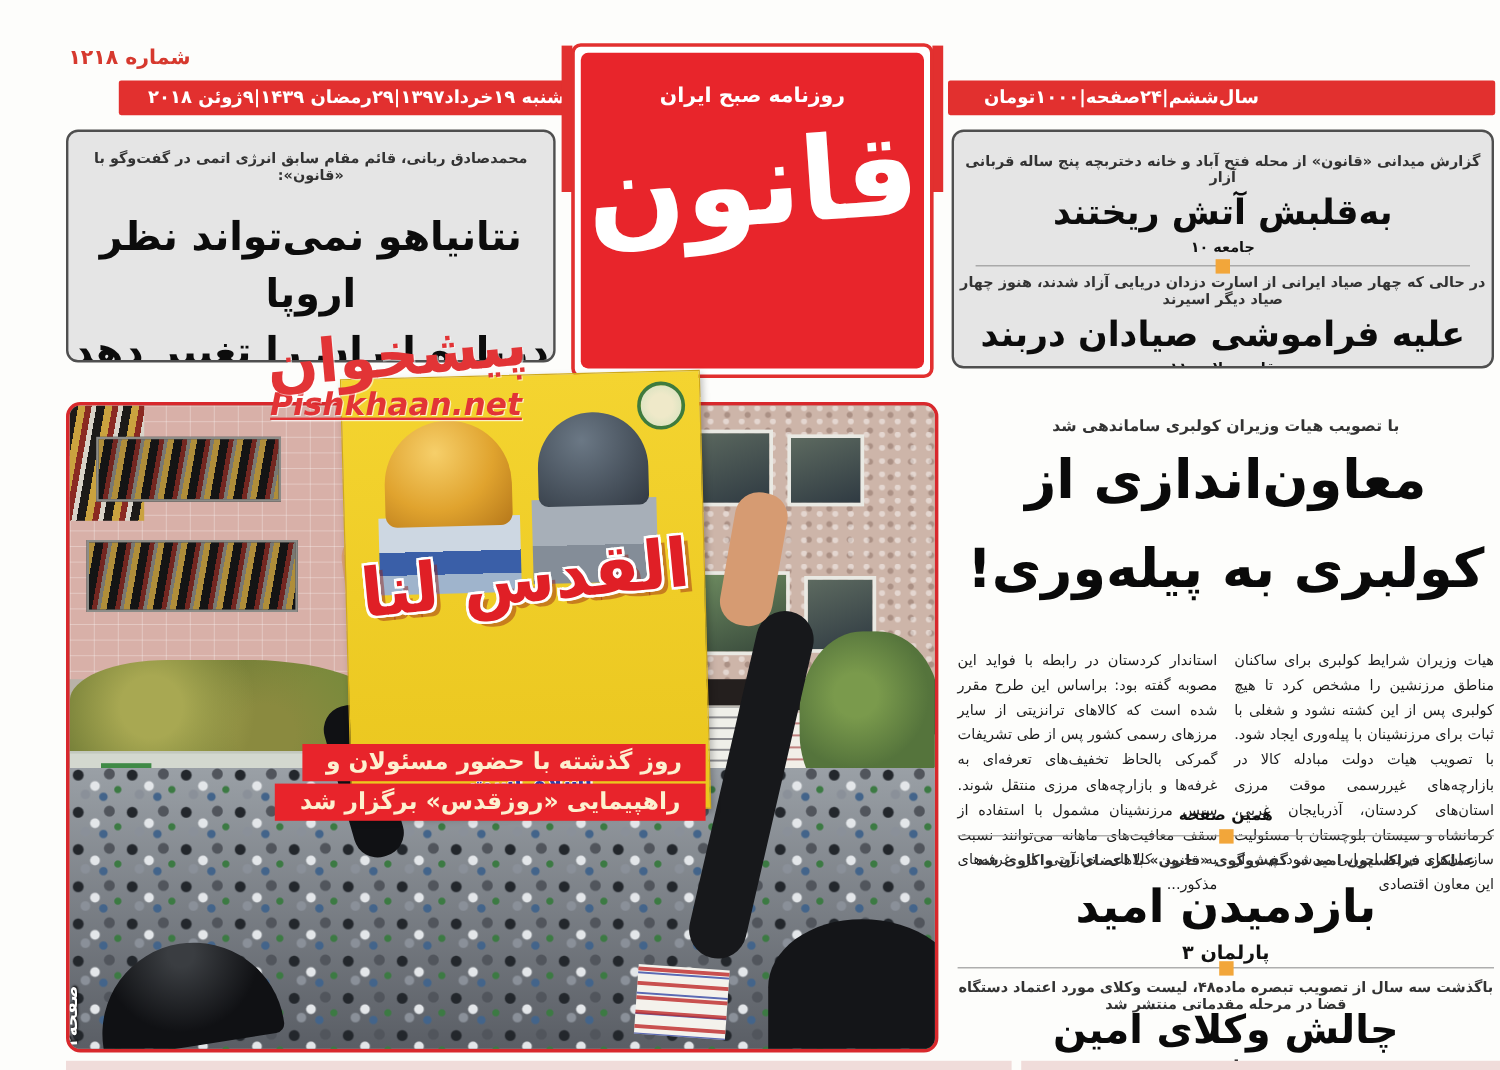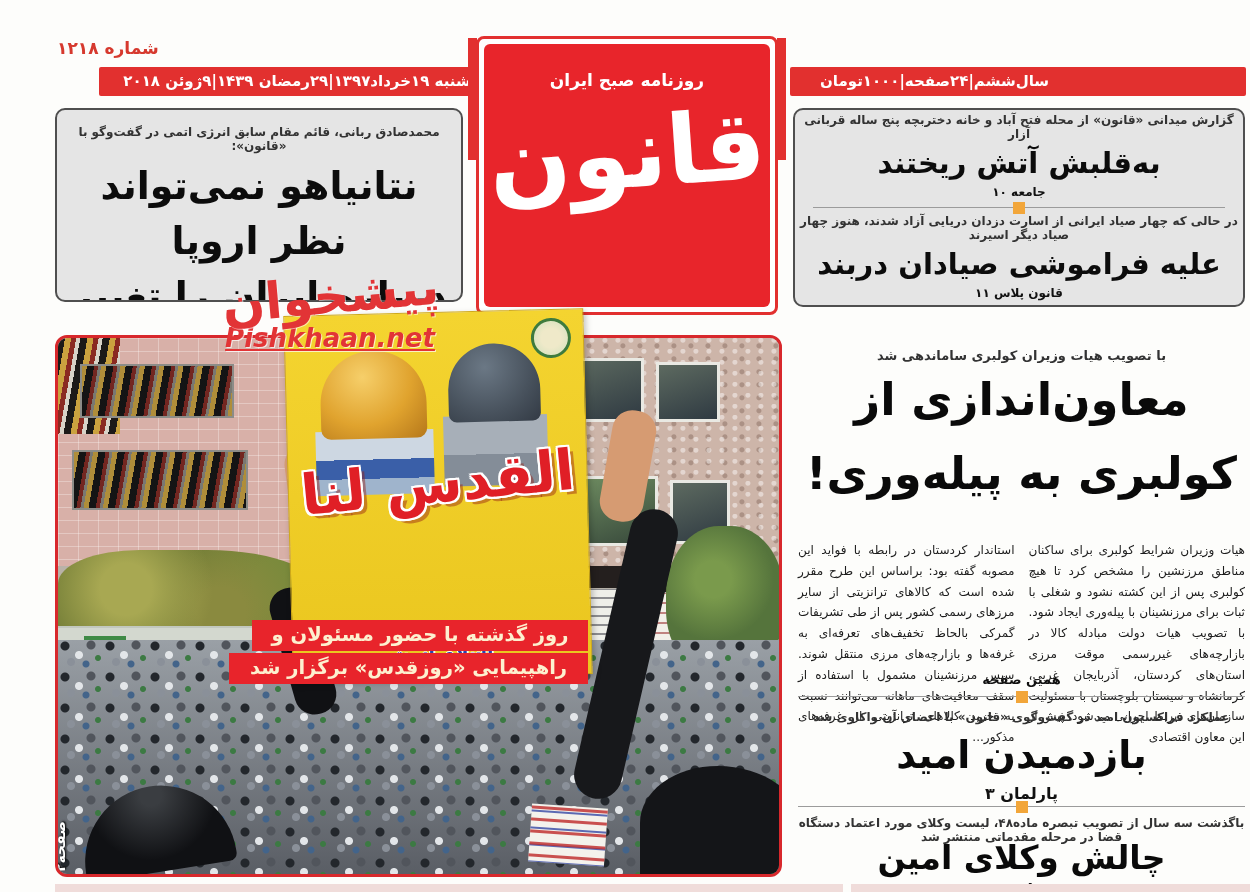--- a/index.html
+++ b/index.html
@@ -22,24 +22,24 @@
               border:3px solid #e2302f;border-radius:8px;padding:5px;box-sizing:border-box;}
   .mast-inner{width:100%;height:100%;background:#e8252b;border-radius:6px;color:#fff;
               text-align:center;box-sizing:border-box;padding-top:26px;}
   .mast-tagline{font-size:17px;font-weight:bold;letter-spacing:1px;}
   .mast-title{font-size:96px;font-weight:900;line-height:1.35;transform:rotate(-4deg);}
 
   
   .newsbox{border:2px solid #4f4f4f;border-radius:10px;background:#e5e5e5;text-align:center;
            box-sizing:border-box;overflow:hidden;}
   .box-left{top:108px;left:55px;width:408px;height:194px;padding-top:15px;}
-  .box-right{top:108px;left:793px;width:452px;height:199px;padding-top:3px;}
+  .box-right{top:108px;left:793px;width:452px;height:199px;padding-top:17px;}
   .kicker{font-size:12px;font-weight:bold;color:#333;}
   .tagline-small{font-size:12px;font-weight:bold;color:#111;}
-  .hl-left{font-size:38px;font-weight:900;color:#0c0c0c;line-height:1.45;margin-top:6px;}
+  .hl-left{font-size:33px;font-weight:900;color:#0c0c0c;line-height:1.45;margin-top:20px;}
   .hl-r1{font-size:29px;font-weight:900;color:#0c0c0c;line-height:1.35;margin-top:3px;}
   .divider{position:relative;height:1px;background:#9b9b9b;}
   .sq{position:absolute;left:50%;top:50%;transform:translate(-50%,-50%);width:12px;height:12px;background:#f2a63a;}
   .boxdiv{width:92%;margin:8px auto 6px auto;}
 
   
   .maincol{top:348px;left:798px;width:447px;height:555px;}
   .mc{position:absolute;left:0;width:100%;text-align:center;}
   .lead-kicker{top:0;font-size:13px;font-weight:bold;color:#333;}
   .lead-h{font-size:45px;font-weight:900;color:#0a0a0a;line-height:60px;letter-spacing:-1px;}

